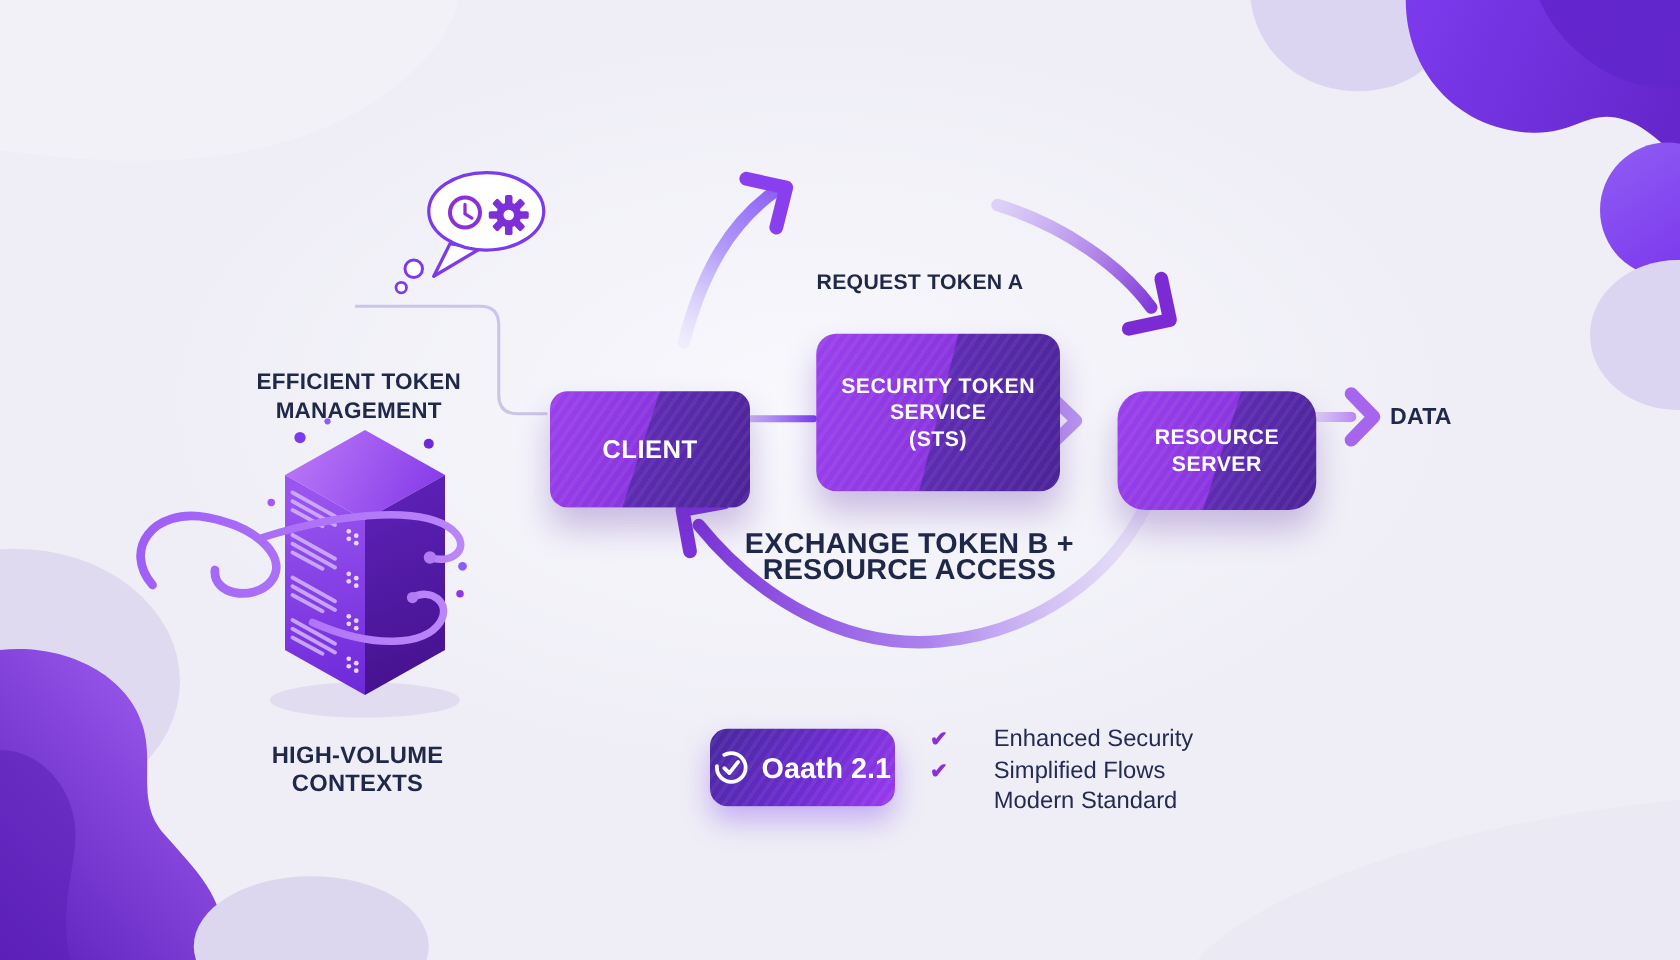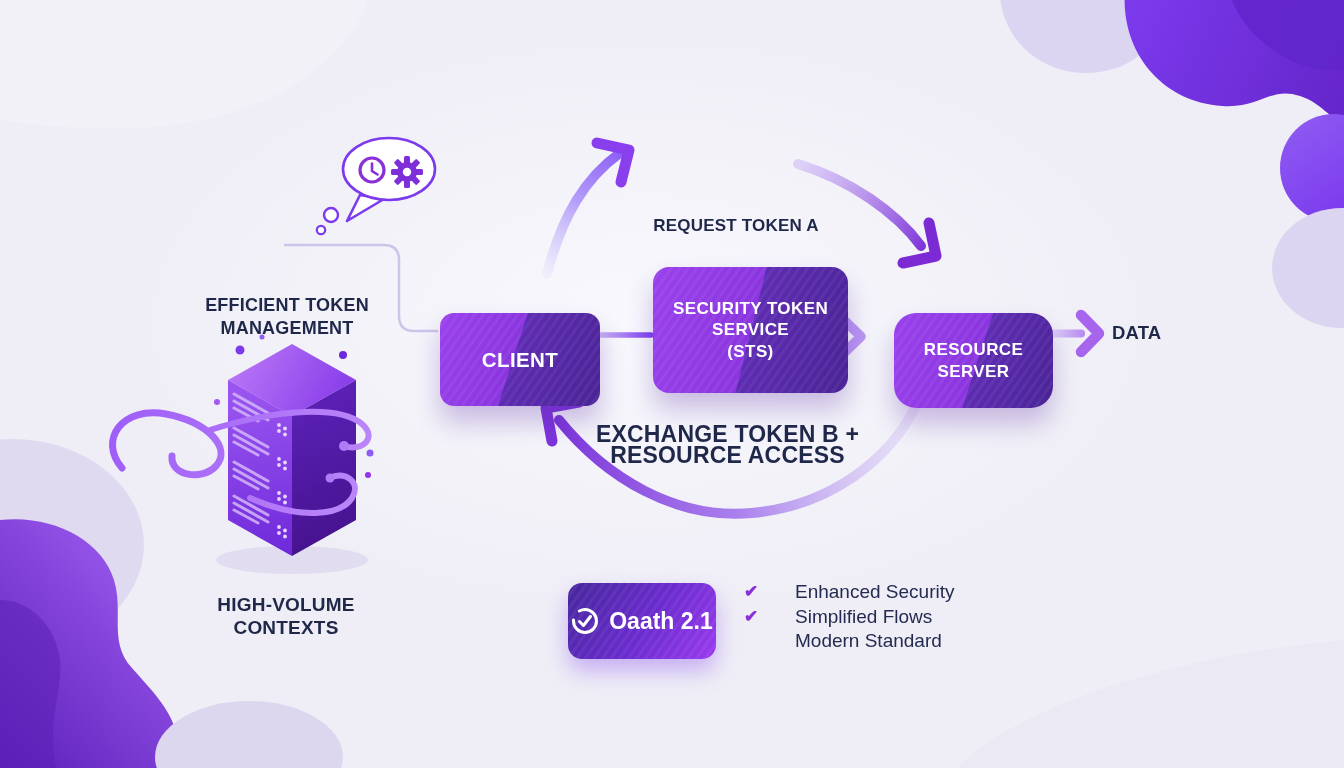--- a/index.html
+++ b/index.html
@@ -29,21 +29,21 @@
     background:repeating-linear-gradient(125deg, rgba(255,255,255,.05) 0 3px, transparent 3px 7px);}
   .node span{display:block;position:relative;z-index:1;}
   .node-client{left:440px;top:289px;width:160px;height:93px;border-radius:14px;font-size:20.5px;
     background:linear-gradient(108deg,#9a41ec 0%,#8a35df 46%,#5e2cb2 46.5%,#4a2396 100%);margin-top:24px;}
   .node-sts{left:653px;top:267px;width:195px;height:126px;border-radius:16px;font-size:17px;line-height:21.5px;
     background:linear-gradient(104deg,#9a41ec 0%,#8a35df 50%,#5e2cb2 50.5%,#4a2396 100%);}
   .node-resource{left:894px;top:288px;width:159px;height:95px;border-radius:22px;font-size:17px;line-height:21.5px;
     background:linear-gradient(108deg,#9a41ec 0%,#8a35df 52%,#5e2cb2 52.5%,#4a2396 100%);margin-top:25px;}
 
   .badge{
-    position:absolute;left:568px;top:583px;width:148px;height:76px;border-radius:14px;
+    position:absolute;left:568px;top:583px;width:148px;height:62px;border-radius:14px;
     display:flex;align-items:center;justify-content:center;gap:10px;color:#fff;
     background:linear-gradient(125deg,#46279c 0%,#6c2cd0 55%,#9b3bf0 100%);
     box-shadow:0 12px 22px rgba(124,58,237,.35);
   }
   .badge::after{content:"";position:absolute;inset:0;border-radius:inherit;pointer-events:none;
     background:repeating-linear-gradient(125deg, rgba(255,255,255,.05) 0 3px, transparent 3px 7px);}
   .badge-label{font-size:23px;font-weight:bold;position:relative;z-index:1;}
   .badge-icon{position:relative;z-index:1;flex:0 0 auto;}
 
   .features{position:absolute;left:744px;top:581px;}

